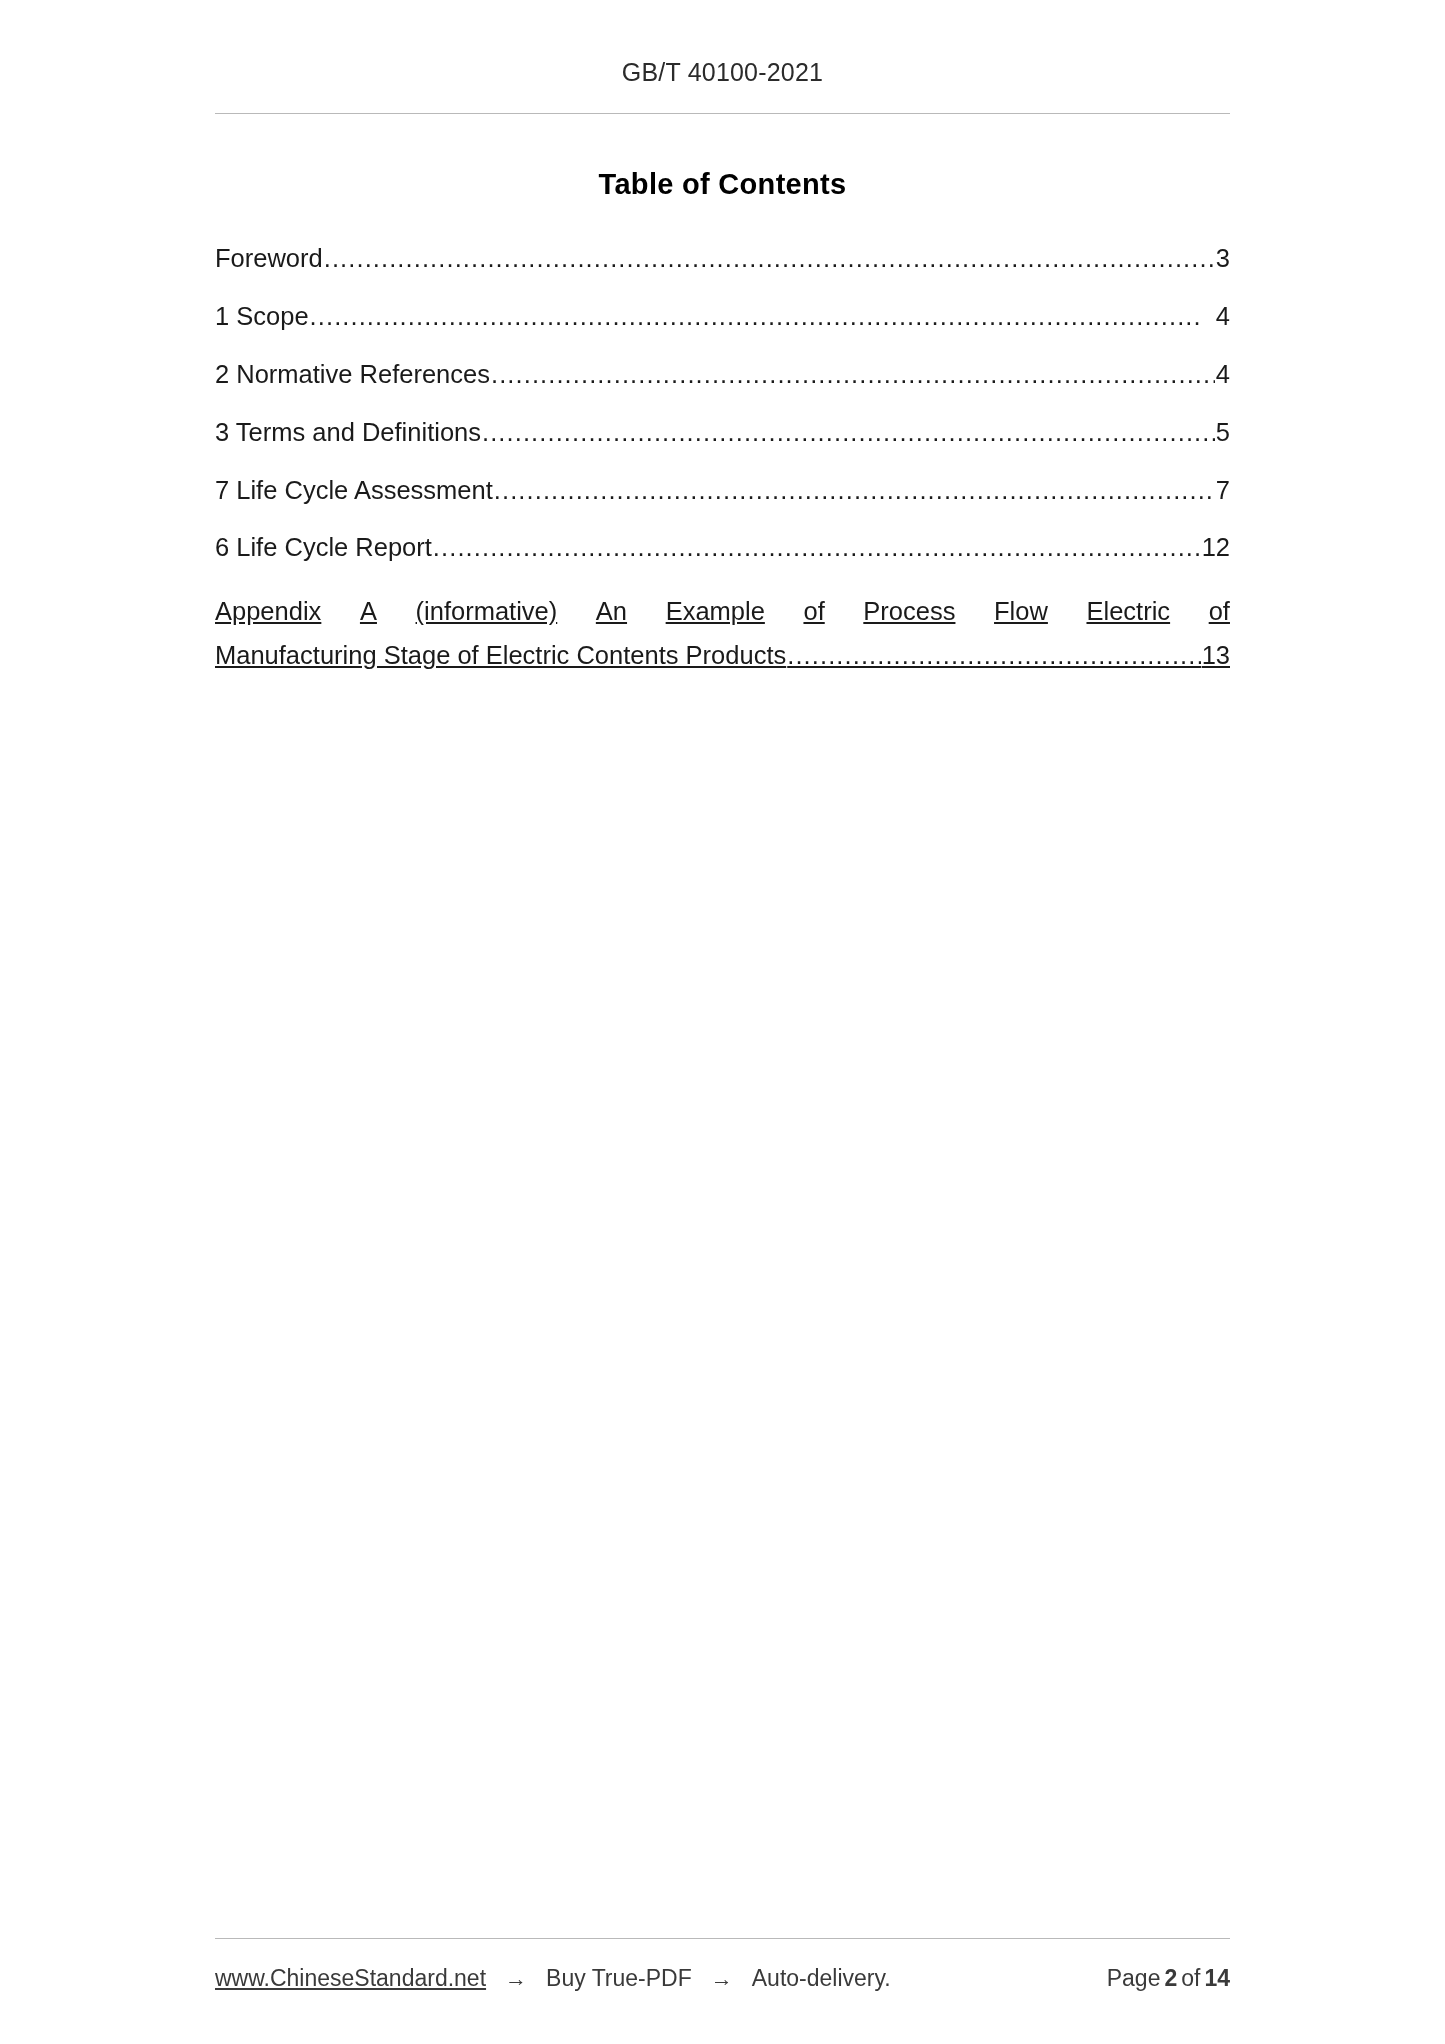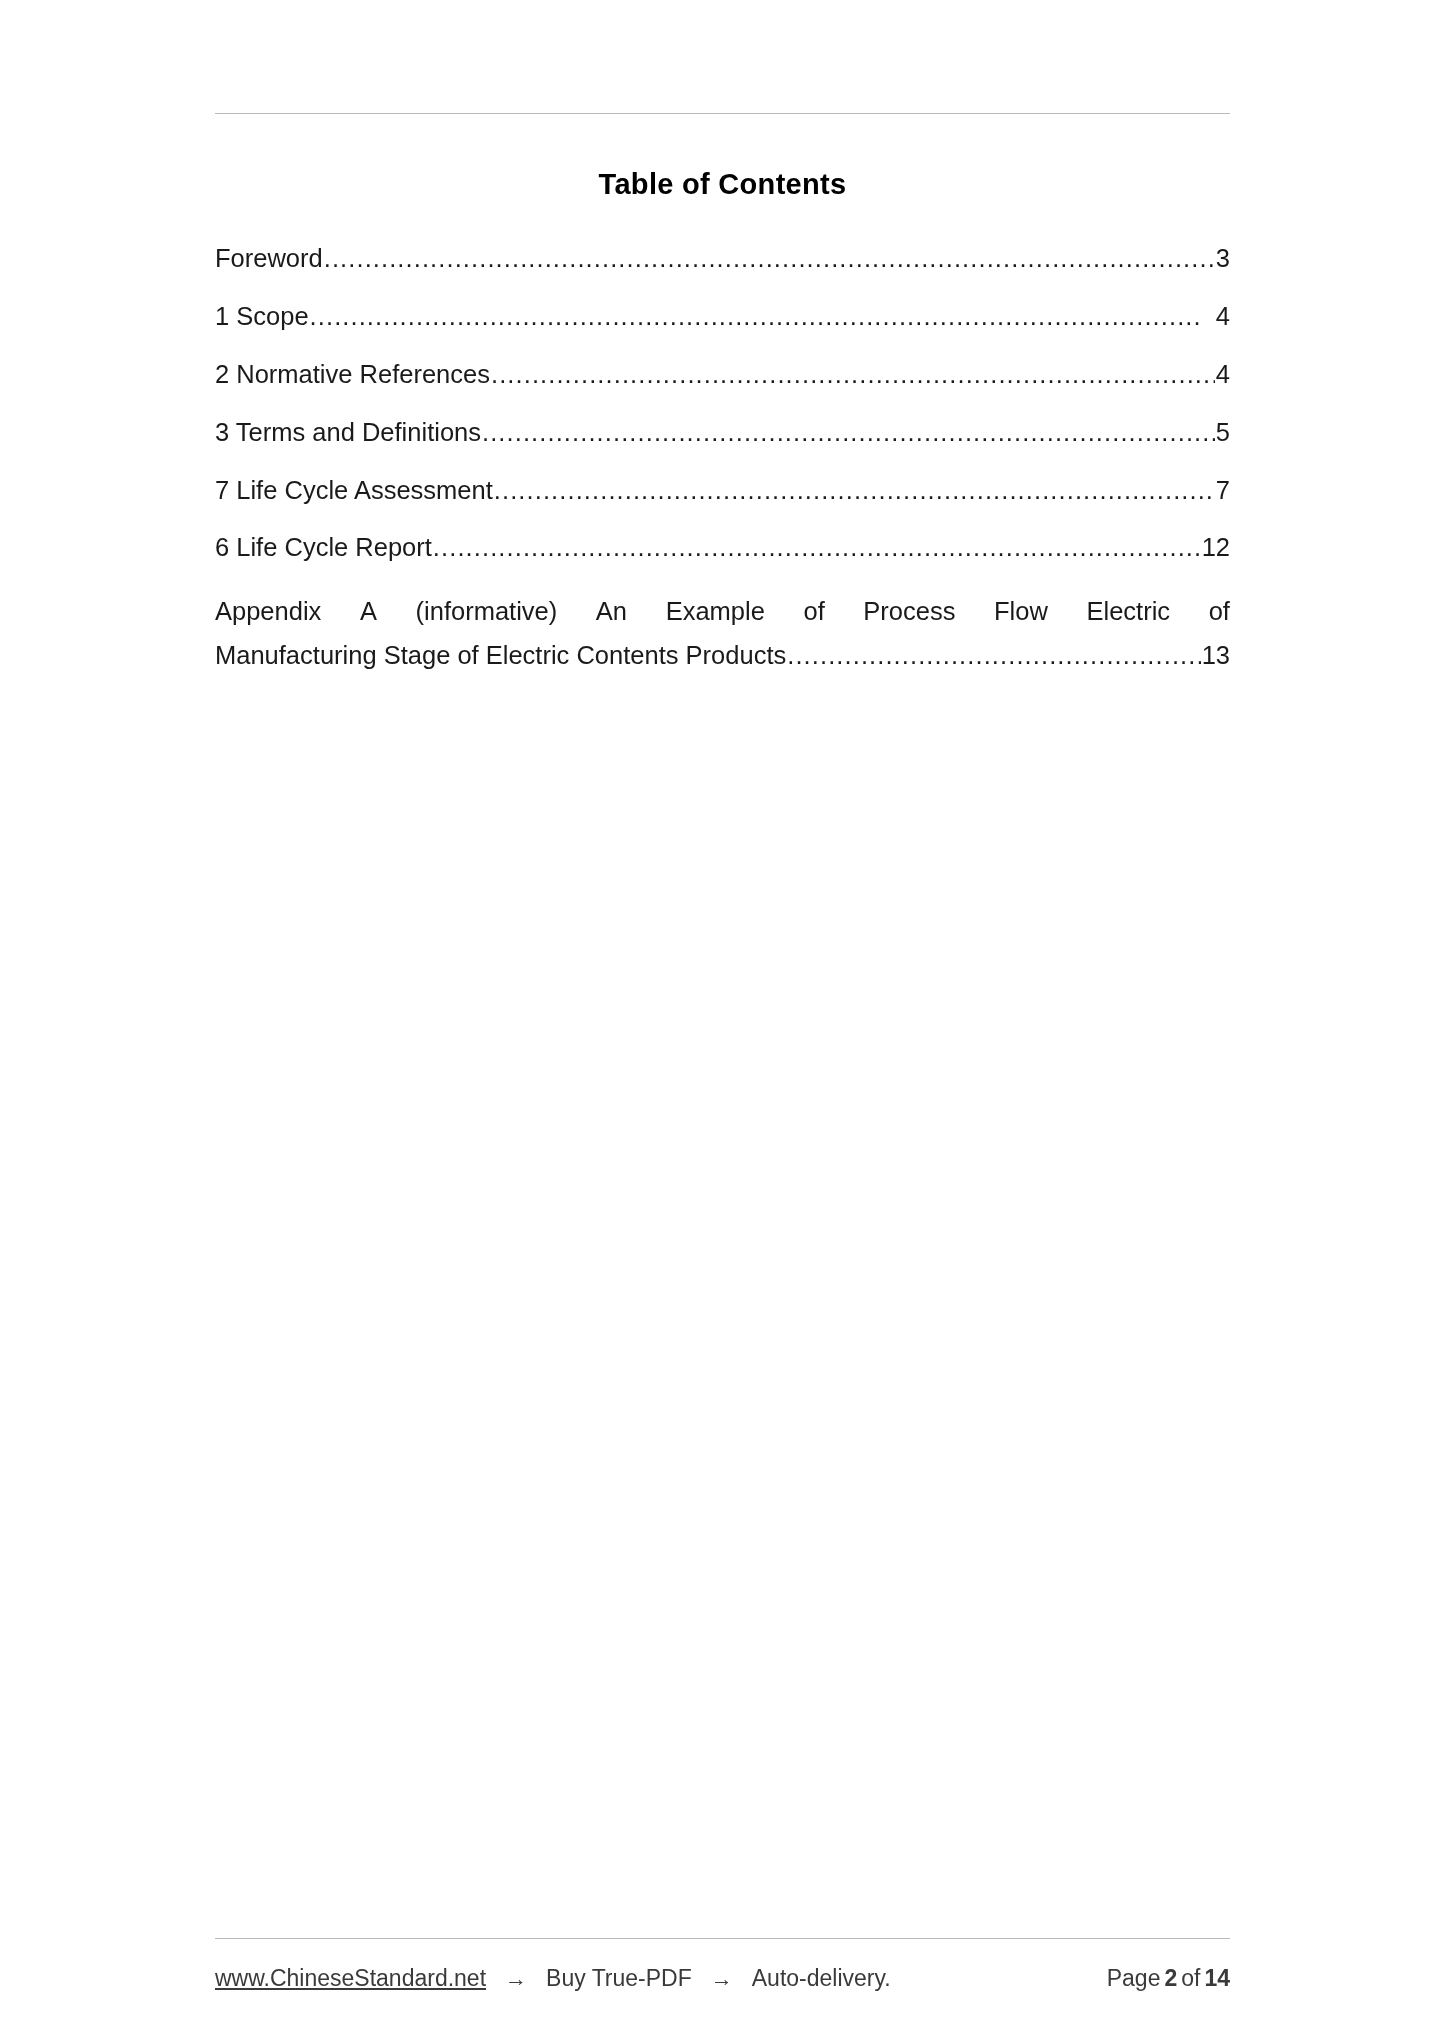--- a/index.html
+++ b/index.html
@@ -79,20 +79,21 @@
     flex: 0 0 auto;
     white-space: nowrap;
     text-align: right;
   }
   
   .toc-entry-block {
     font-size: 25.5px;
     color: #1a1a1a;
     margin-bottom: 26px;
     line-height: 1.72;
+    text-decoration: underline;
   }
   .toc-justified-line {
     display: flex;
     justify-content: space-between;
     width: 100%;
   }
   .toc-justified-line span {
     white-space: pre;
   }
   .toc-second-line {
@@ -138,20 +139,23 @@
   }
   .bold {
     font-weight: bold;
   }
 </style>
 </head>
 <body>
 
 <div class="page">
 
+  <div class="header">
+    <div class="header-title">GB/T 40100-2021</div>
+  </div>
   <div class="header-rule"></div>
 
   <div class="content">
     <div class="toc-title">Table of Contents</div>
 
     <div class="toc-entry">
       <span class="toc-label">Foreword</span>
       <span class="toc-dots">.............................................................................................................</span>
       <span class="toc-page">3</span>
     </div>

